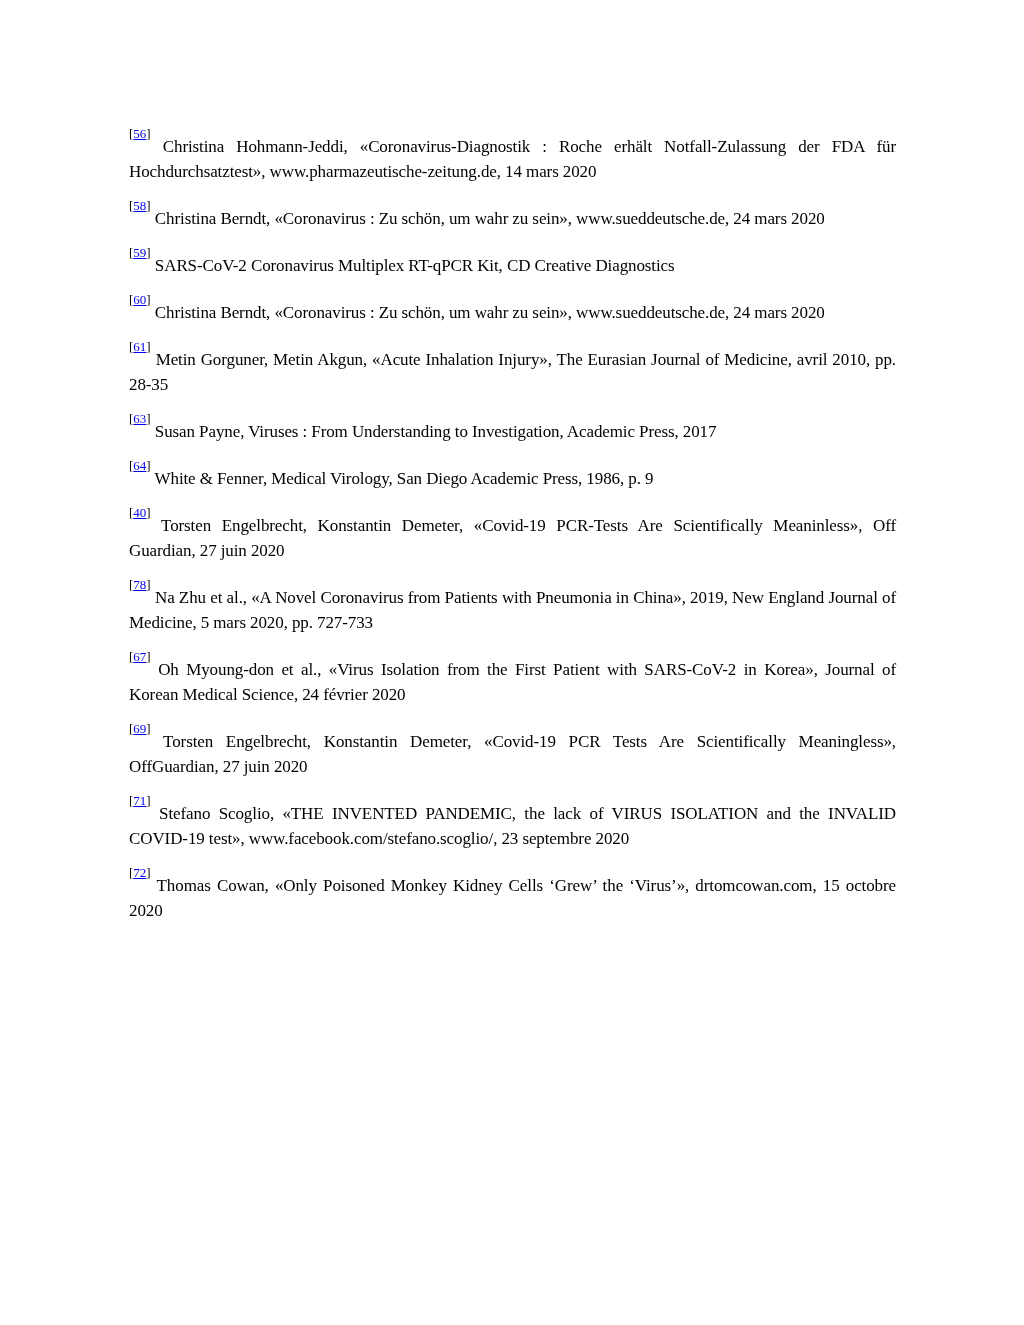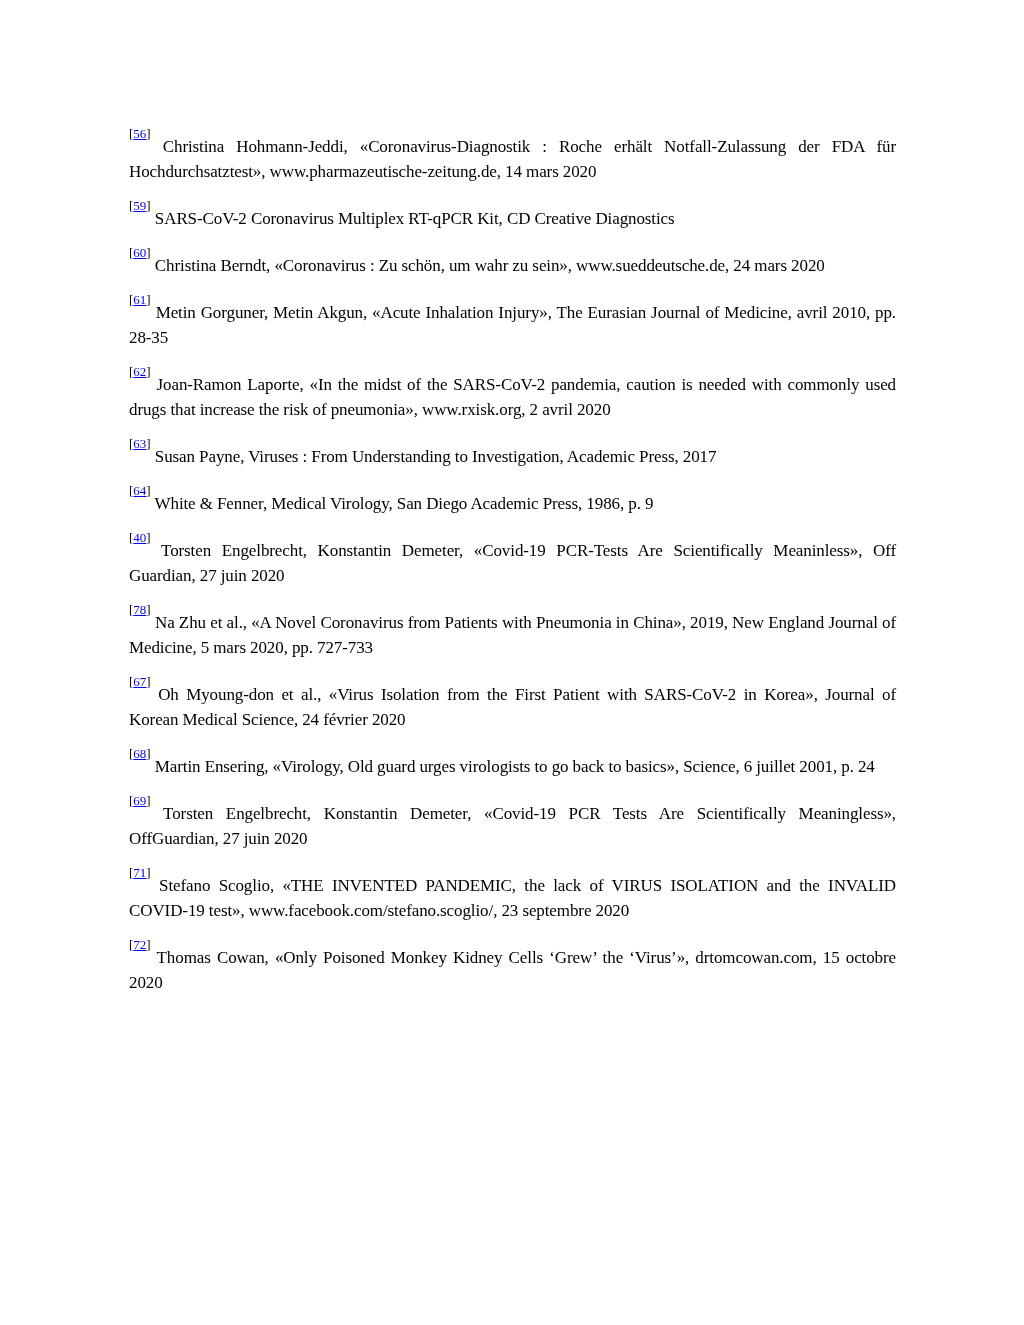--- a/index.html
+++ b/index.html
@@ -50,40 +50,40 @@
 <body>
 
 <div class="page">
 
   <p class="footnote">
     <span class="fn-marker"><span class="bracket">[</span><a class="fn-link">56</a><span class="bracket">]</span></span>
     <span class="fn-text">Christina Hohmann-Jeddi, «Coronavirus-Diagnostik : Roche erhält Notfall-Zulassung der FDA für Hochdurchsatztest», www.pharmazeutische-zeitung.de, 14 mars 2020</span>
   </p>
 
 
+  <p class="footnote">
+    <span class="fn-marker"><span class="bracket">[</span><a class="fn-link">58</a><span class="bracket">]</span></span>
+    <span class="fn-text">Christina Berndt, «Coronavirus : Zu schön, um wahr zu sein», www.sueddeutsche.de, 24 mars 2020</span>
+  </p>
 
   <p class="footnote">
     <span class="fn-marker"><span class="bracket">[</span><a class="fn-link">59</a><span class="bracket">]</span></span>
     <span class="fn-text">SARS-CoV-2 Coronavirus Multiplex RT-qPCR Kit, CD Creative Diagnostics</span>
   </p>
 
   <p class="footnote">
     <span class="fn-marker"><span class="bracket">[</span><a class="fn-link">60</a><span class="bracket">]</span></span>
     <span class="fn-text">Christina Berndt, «Coronavirus : Zu schön, um wahr zu sein», www.sueddeutsche.de, 24 mars 2020</span>
   </p>
 
   <p class="footnote">
     <span class="fn-marker"><span class="bracket">[</span><a class="fn-link">61</a><span class="bracket">]</span></span>
     <span class="fn-text">Metin Gorguner, Metin Akgun, «Acute Inhalation Injury», The Eurasian Journal of Medicine, avril 2010, pp. 28-35</span>
   </p>
 
-  <p class="footnote">
-    <span class="fn-marker"><span class="bracket">[</span><a class="fn-link">62</a><span class="bracket">]</span></span>
-    <span class="fn-text">Joan-Ramon Laporte, «In the midst of the SARS-CoV-2 pandemia, caution is needed with commonly used drugs that increase the risk of pneumonia», www.rxisk.org, 2 avril 2020</span>
-  </p>
 
   <p class="footnote">
     <span class="fn-marker"><span class="bracket">[</span><a class="fn-link">63</a><span class="bracket">]</span></span>
     <span class="fn-text">Susan Payne, Viruses : From Understanding to Investigation, Academic Press, 2017</span>
   </p>
 
   <p class="footnote">
     <span class="fn-marker"><span class="bracket">[</span><a class="fn-link">64</a><span class="bracket">]</span></span>
     <span class="fn-text">White &amp; Fenner, Medical Virology, San Diego Academic Press, 1986, p. 9</span>
   </p>
@@ -96,24 +96,20 @@
   <p class="footnote">
     <span class="fn-marker"><span class="bracket">[</span><a class="fn-link">78</a><span class="bracket">]</span></span>
     <span class="fn-text">Na Zhu et al., «A Novel Coronavirus from Patients with Pneumonia in China», 2019, New England Journal of Medicine, 5 mars 2020, pp. 727-733</span>
   </p>
 
   <p class="footnote">
     <span class="fn-marker"><span class="bracket">[</span><a class="fn-link">67</a><span class="bracket">]</span></span>
     <span class="fn-text">Oh Myoung-don et al., «Virus Isolation from the First Patient with SARS-CoV-2 in Korea», Journal of Korean Medical Science, 24 février 2020</span>
   </p>
 
-  <p class="footnote">
-    <span class="fn-marker"><span class="bracket">[</span><a class="fn-link">68</a><span class="bracket">]</span></span>
-    <span class="fn-text">Martin Ensering, «Virology, Old guard urges virologists to go back to basics», Science, 6 juillet 2001, p. 24</span>
-  </p>
 
   <p class="footnote">
     <span class="fn-marker"><span class="bracket">[</span><a class="fn-link">69</a><span class="bracket">]</span></span>
     <span class="fn-text">Torsten Engelbrecht, Konstantin Demeter, «Covid-19 PCR Tests Are Scientifically Meaningless», OffGuardian, 27 juin 2020</span>
   </p>
 
 
   <p class="footnote">
     <span class="fn-marker"><span class="bracket">[</span><a class="fn-link">71</a><span class="bracket">]</span></span>
     <span class="fn-text">Stefano Scoglio, «THE INVENTED PANDEMIC, the lack of VIRUS ISOLATION and the INVALID COVID-19 test», www.facebook.com/stefano.scoglio/, 23 septembre 2020</span>

